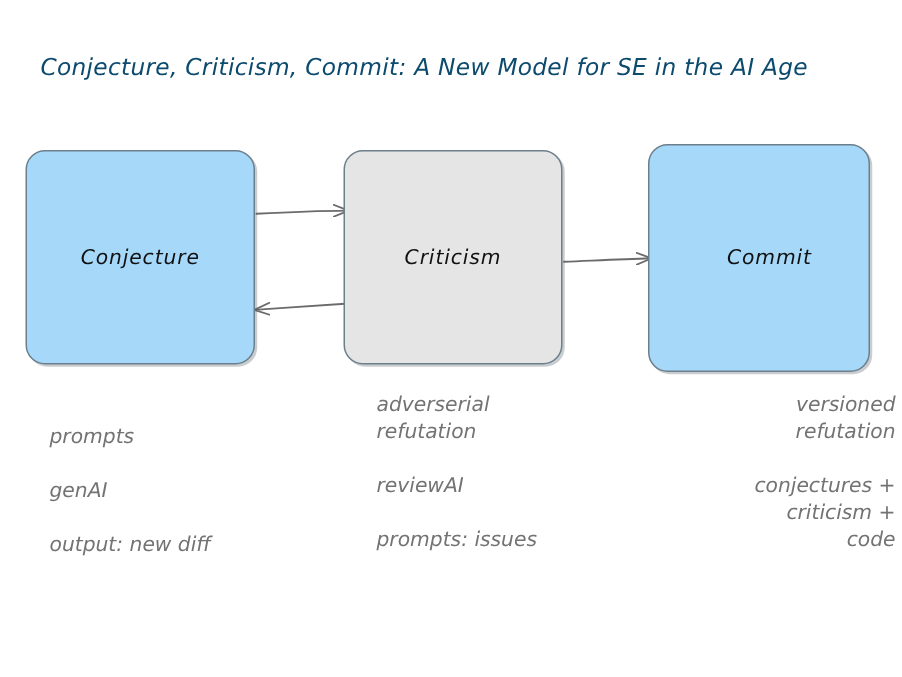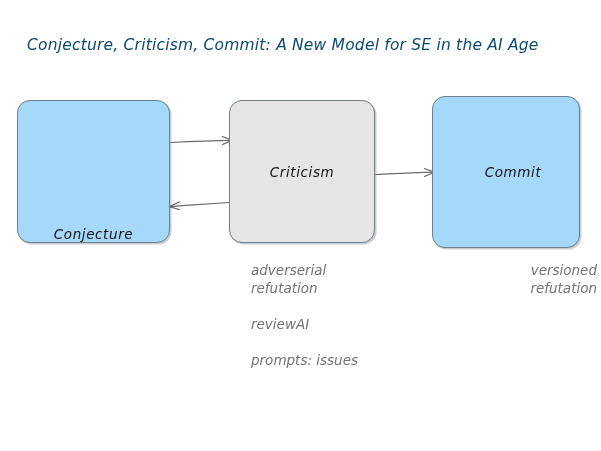--- a/index.html
+++ b/index.html
@@ -104,38 +104,46 @@
 
     <g>
       <path d="M230,202.5 C206,204.0 190,205.2 170,206.6" fill="none" stroke="#6b6b6b" stroke-width="1.25" stroke-linecap="round" marker-end="url(#ah-left)"></path>
     </g>
 
     <g>
       <path d="M376,174.5 C398,173.6 414,172.8 434,172.2" fill="none" stroke="#6b6b6b" stroke-width="1.25" stroke-linecap="round" marker-end="url(#ah-right)"></path>
     </g>
   </svg>
 
-  <div class="stage-box" id="box-conjecture" style="background:#a6d8fa;align-items:flex-end;">
+  <div class="stage-box" id="box-conjecture" style="background:#a6d8fa;">
     <span class="stage-label">Conjecture</span>
   </div>
 
   <div class="stage-box" id="box-criticism" style="background:#e5e5e5;">
     <span class="stage-label">Criticism</span>
   </div>
 
   <div class="stage-box" id="box-commit" style="background:#a6d8fa;">
     <span class="stage-label">Commit</span>
   </div>
 
+  <div class="anno-col" id="anno-col-1">
+    <div class="anno-block">prompts</div>
+    <div class="anno-block">genAI</div>
+    <div class="anno-block">output: new diff</div>
+  </div>
 
   <div class="anno-col" id="anno-col-2">
     <div class="anno-block">adverserial
 refutation</div>
     <div class="anno-block">reviewAI</div>
     <div class="anno-block">prompts: issues</div>
   </div>
 
   <div class="anno-col" id="anno-col-3">
     <div class="anno-block">versioned
 refutation</div>
+    <div class="anno-block">conjectures +
+criticism +
+code</div>
   </div>
 
 </div>
 
 </body></html>

